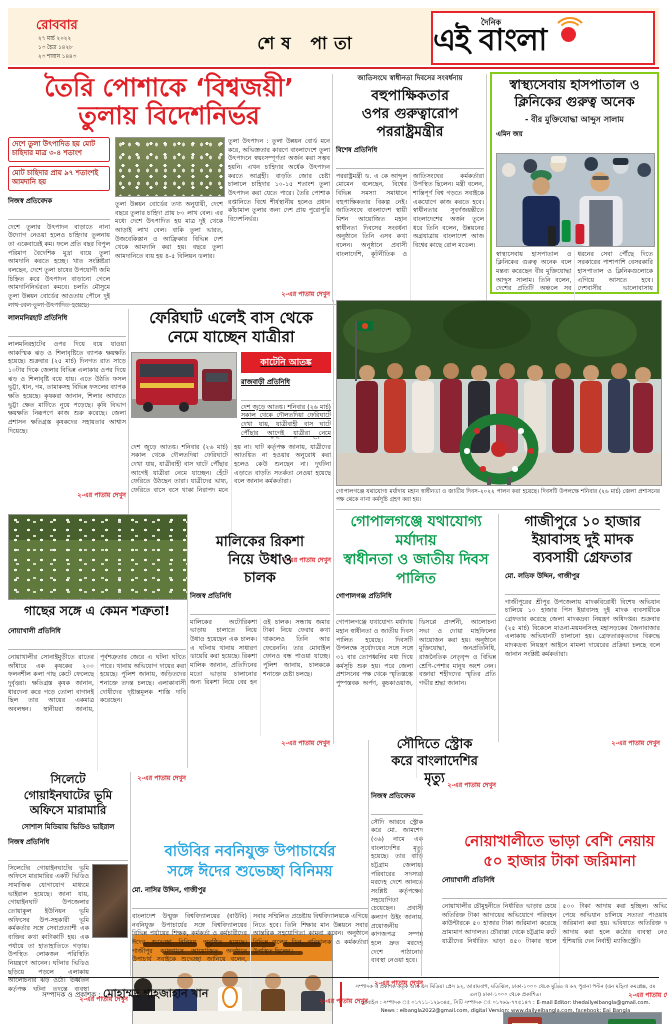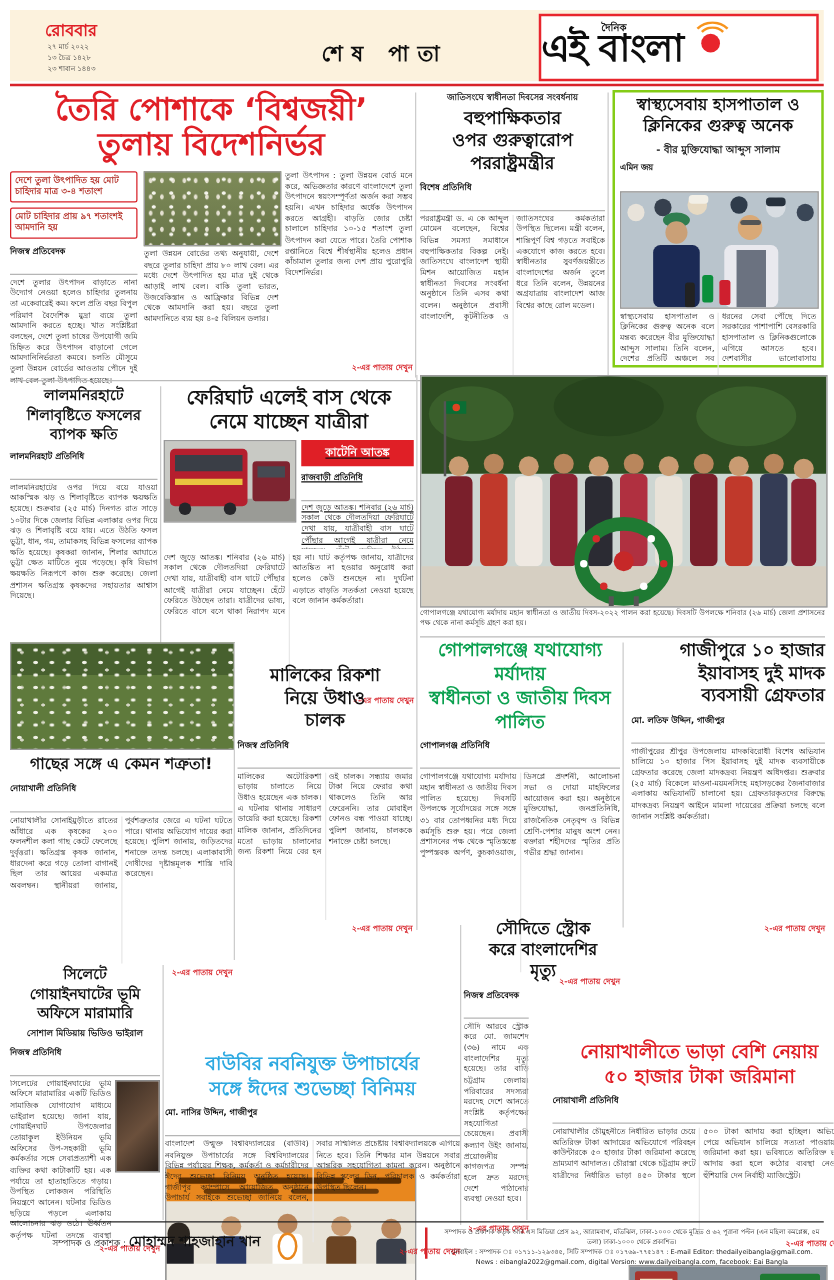--- a/index.html
+++ b/index.html
@@ -78,21 +78,21 @@
                      radial-gradient(#d8d8c8 1.2px,transparent 1.8px),
                      linear-gradient(#47602e 0 30%,#5f7a3c 30% 100%);
     background-size:13px 10px,17px 14px,100% 100%;border:1px solid #9a9a9a;}
   .artH{left:8px;top:602px;width:178px;height:166px;}
   .hlH{font-size:12.5px;white-space:nowrap;}
   .artI{left:190px;top:532px;width:140px;height:214px;}
   .hlI{font-size:14px;line-height:1.3;}
   .artJ{left:336px;top:512px;width:160px;height:232px;}
   .hlJ{font-size:14.5px;line-height:1.3;}
   .artK{left:501px;top:512px;width:159px;height:232px;padding-left:4px;box-sizing:border-box;}
-  .hlK{font-size:14px;line-height:1.3;text-align:right;}
+  .hlK{font-size:14px;line-height:1.3;}
   
   .artL{left:8px;top:772px;width:120px;height:204px;}
   .hlL{font-size:11.5px;line-height:1.35;}
   .sub{font-size:7px;font-weight:bold;text-align:center;margin:2px 0;}
   .phL{float:right;width:34px;height:72px;margin:0 0 2px 3px;border:1px solid #888;
        background:linear-gradient(135deg,#3a2c22,#6b503c 55%,#2c211a);}
   .photoM{left:132px;top:748px;width:199px;height:90px;}
   .artN{left:132px;top:842px;width:236px;height:138px;}
   .hlN{font-size:15px;line-height:1.3;}
   .artO{left:371px;top:736px;width:127px;height:248px;}
@@ -195,23 +195,20 @@
     </div>
     <div class="bt cols2" style="height:52px;margin-top:3px;">স্বাস্থ্যসেবায় হাসপাতাল ও ক্লিনিকের গুরুত্ব অনেক বলে মন্তব্য করেছেন বীর মুক্তিযোদ্ধা আব্দুস সালাম। তিনি বলেন, দেশের প্রতিটি অঞ্চলে সব ধরনের সেবা পৌঁছে দিতে সরকারের পাশাপাশি বেসরকারি হাসপাতাল ও ক্লিনিকগুলোকে এগিয়ে আসতে হবে। দেশবাসীর ভালোবাসায় কৃতজ্ঞতা জানিয়ে তিনি সবার সুস্বাস্থ্য কামনা করেন।</div>
     <div class="jump">২-এর পাতায় দেখুন</div>
   </div>
 
   <div class="h" style="left:8px;top:304px;width:651px;"></div>
   <div class="v" style="left:332px;top:74px;height:228px;"></div>
   <div class="v" style="left:486px;top:74px;height:228px;"></div>
 
   <div class="abs artD">
-    <div class="hl hlD">লালমনিরহাটে
-শিলাবৃষ্টিতে ফসলের
-ব্যাপক ক্ষতি</div>
     <div class="byline">লালমনিরহাট প্রতিনিধি</div>
     <div class="bt" style="height:148px;">লালমনিরহাটের ওপর দিয়ে বয়ে যাওয়া আকস্মিক ঝড় ও শিলাবৃষ্টিতে ব্যাপক ক্ষয়ক্ষতি হয়েছে। শুক্রবার (২৫ মার্চ) দিনগত রাত সাড়ে ১০টার দিকে জেলার বিভিন্ন এলাকার ওপর দিয়ে ঝড় ও শিলাবৃষ্টি বয়ে যায়। এতে উঠতি ফসল ভুট্টা, ধান, গম, তামাকসহ বিভিন্ন ফসলের ব্যাপক ক্ষতি হয়েছে। কৃষকরা জানান, শিলার আঘাতে ভুট্টা ক্ষেত মাটিতে নুয়ে পড়েছে। কৃষি বিভাগ ক্ষয়ক্ষতি নিরূপণে কাজ শুরু করেছে। জেলা প্রশাসন ক্ষতিগ্রস্ত কৃষকদের সহায়তার আশ্বাস দিয়েছে।</div>
     <div class="jump">২-এর পাতায় দেখুন</div>
   </div>
 
   <div class="abs artE">
     <div class="hl hlE">ফেরিঘাট এলেই বাস থেকে
 নেমে যাচ্ছেন যাত্রীরা</div>
     <div class="rowE">
       <div class="photo busph">

